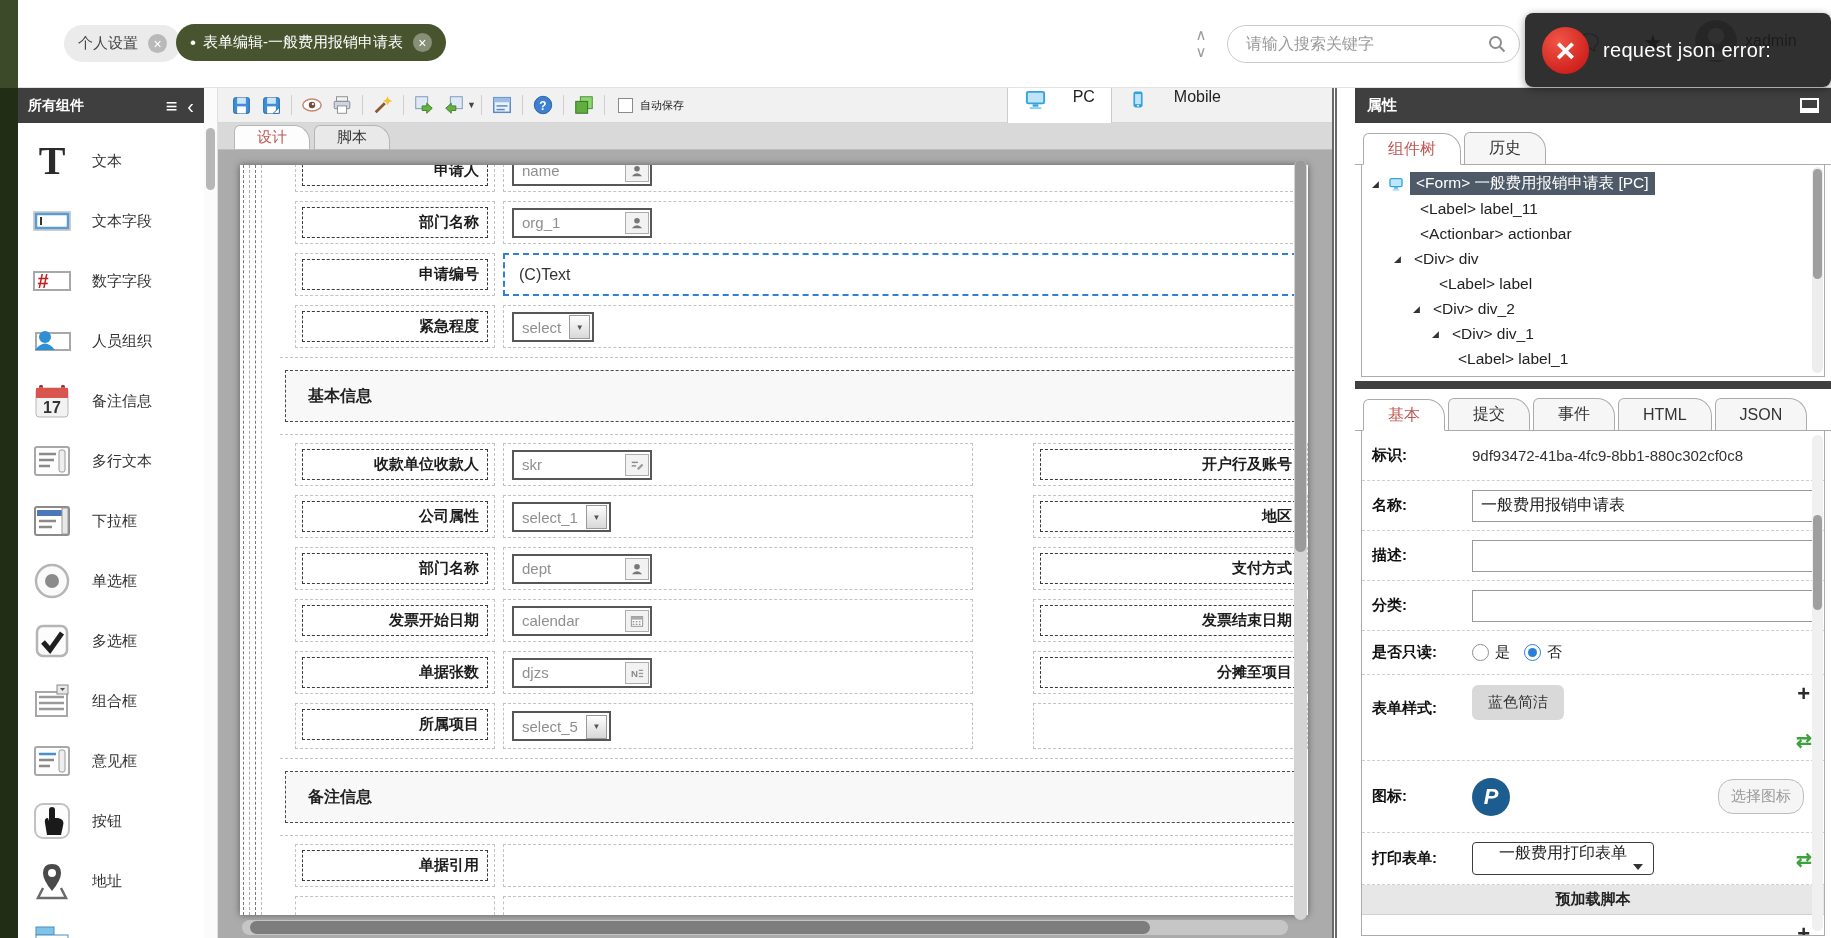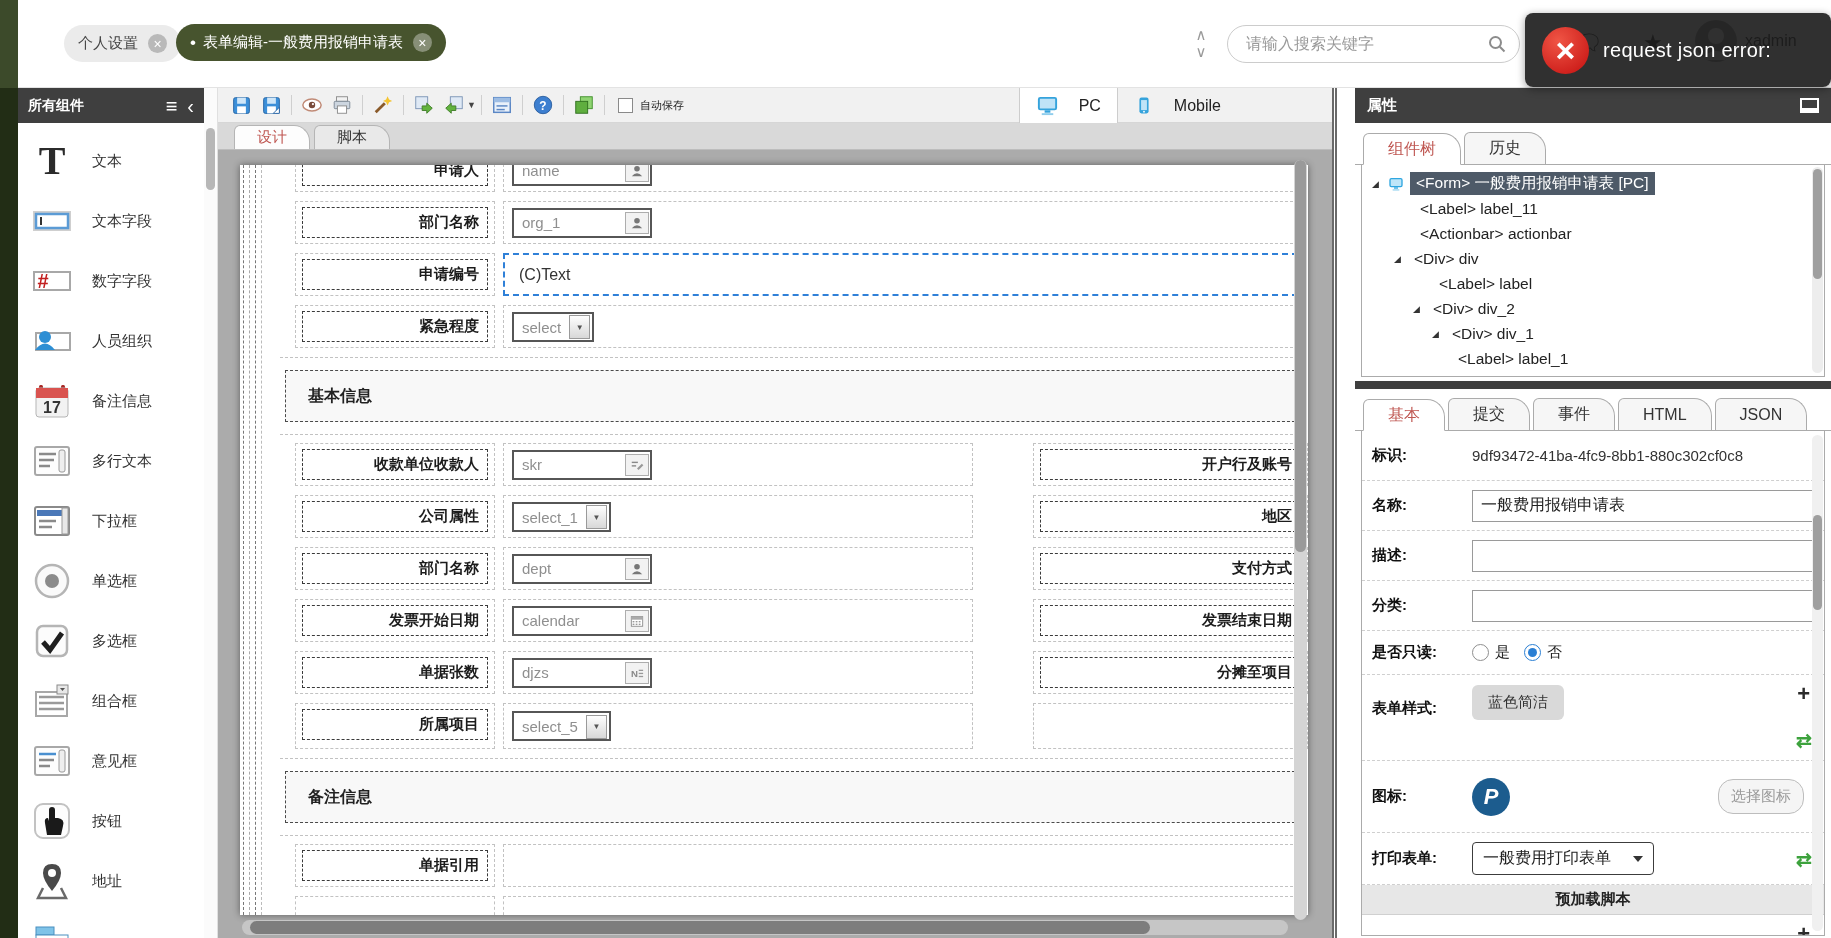--- a/index.html
+++ b/index.html
@@ -56,21 +56,21 @@
   #center { position:absolute; left:218px; top:88px; width:1119px; height:850px; border-right:5px double #6a6a6a; z-index:20; }
   #toolbar { height:35px; background:#f1f1f1; border-bottom:1px solid #d6d6d6; display:flex; align-items:center;
     padding-left:8px; position:relative; }
   .tb-ic { width:26px; height:24px; display:flex; align-items:center; justify-content:center; margin:0 2px; cursor:pointer; }
   .tb-sep { width:1px; height:20px; background:#cfcfcf; margin:0 5px; }
   .tb-caret { font-size:9px; color:#444; margin-left:-2px; cursor:pointer; }
   #autosave { display:flex; align-items:center; margin-left:8px; cursor:pointer; }
   #autosave .box { width:15px; height:15px; border:1px solid #8a8a8a; background:#fff; }
   #autosave .lb { font-size:11px; color:#222; margin-left:7px; }
   #device-toggle { position:absolute; right:95px; top:0; height:35px; display:flex; align-items:stretch; }
-  .dev-btn { display:flex; align-items:center; padding:0 16px; font-size:16px; color:#222; cursor:pointer; gap:20px; }
+  .dev-btn { display:flex; padding:0 16px; font-size:16px; color:#222; cursor:pointer; gap:26px; }
   .dev-btn.active { background:#fff; border:1px solid #cdcdcd; border-top:none; border-bottom:none; }
   #tabstrip { height:27px; background:#d9d9d9; border-bottom:1px solid #bdbdbd; display:flex; align-items:flex-end;
     padding-left:16px; }
   .ctab { height:24px; padding:0 22px; display:flex; align-items:center; font-size:15px; border:1px solid #b5b5b5;
     border-bottom:none; border-radius:6px 16px 0 0; background:#e9e9e9; color:#333; margin-right:4px; cursor:pointer; }
   .ctab.active { background:#fdfdfd; color:#bf5752; }
   #canvas { position:relative; height:788px; background:#ababab; overflow:hidden; }
   #page { position:absolute; left:22px; top:15px; width:1068px; height:750px; background:#fff;
     box-shadow:0 0 7px rgba(0,0,0,.45); overflow:hidden; }
   .nest-line { position:absolute; top:0; bottom:0; border-left:1px dashed #999; }
@@ -133,21 +133,21 @@
   .radio.sel::after { content:''; position:absolute; inset:3px; background:#2a7fd4; border-radius:50%; }
   .radio-lb { font-size:15px; color:#222; margin:0 14px 0 6px; }
   .chip { background:#d9d9d9; border-radius:6px; padding:8px 16px; font-size:15px; color:#333; cursor:pointer; }
   .plus { position:absolute; right:14px; top:8px; font-size:22px; font-weight:bold; color:#2b2b2b; cursor:pointer; line-height:1; }
   .sync { position:absolute; right:12px; bottom:10px; font-size:19px; font-weight:bold; color:#3da23d; cursor:pointer; line-height:1; }
   .picon { width:38px; height:38px; border-radius:50%; background:#1c5c8e; color:#fff; display:flex; align-items:center;
     justify-content:center; font-size:22px; font-weight:bold; font-style:italic; }
   .btn-gray { border:1px solid #bdbdbd; border-radius:4px; background:#f5f5f5; color:#9a9a9a; font-size:15px;
     padding:7px 12px; cursor:pointer; }
   .pselect { display:flex; align-items:center; border:1.5px solid #3c3c3c; border-radius:4px; height:33px;
-    padding:0 10px; font-size:16px; color:#222; width:182px; cursor:pointer; }
+    padding:0 10px; font-size:16px; color:#222; width:182px; cursor:pointer;flex-direction:column; }
   .pselect .chev { margin-left:auto; width:0; height:0; border-left:5px solid transparent; border-right:5px solid transparent;
     border-top:6px solid #333; }
   .gray-bar { height:30px; background:#e7e7e7; border-bottom:1px solid #d0d0d0; display:flex; align-items:center;
     justify-content:center; font-size:15px; font-weight:bold; color:#222; }
   #prop-scroll { position:absolute; right:1px; top:4px; width:11px; height:496px; background:#f0f0f0; border-radius:6px; }
   #prop-scroll .thumb { position:absolute; left:1px; top:80px; width:9px; height:95px; background:#9f9f9f; border-radius:5px; }
 </style>
 </head>
 <body>
 

